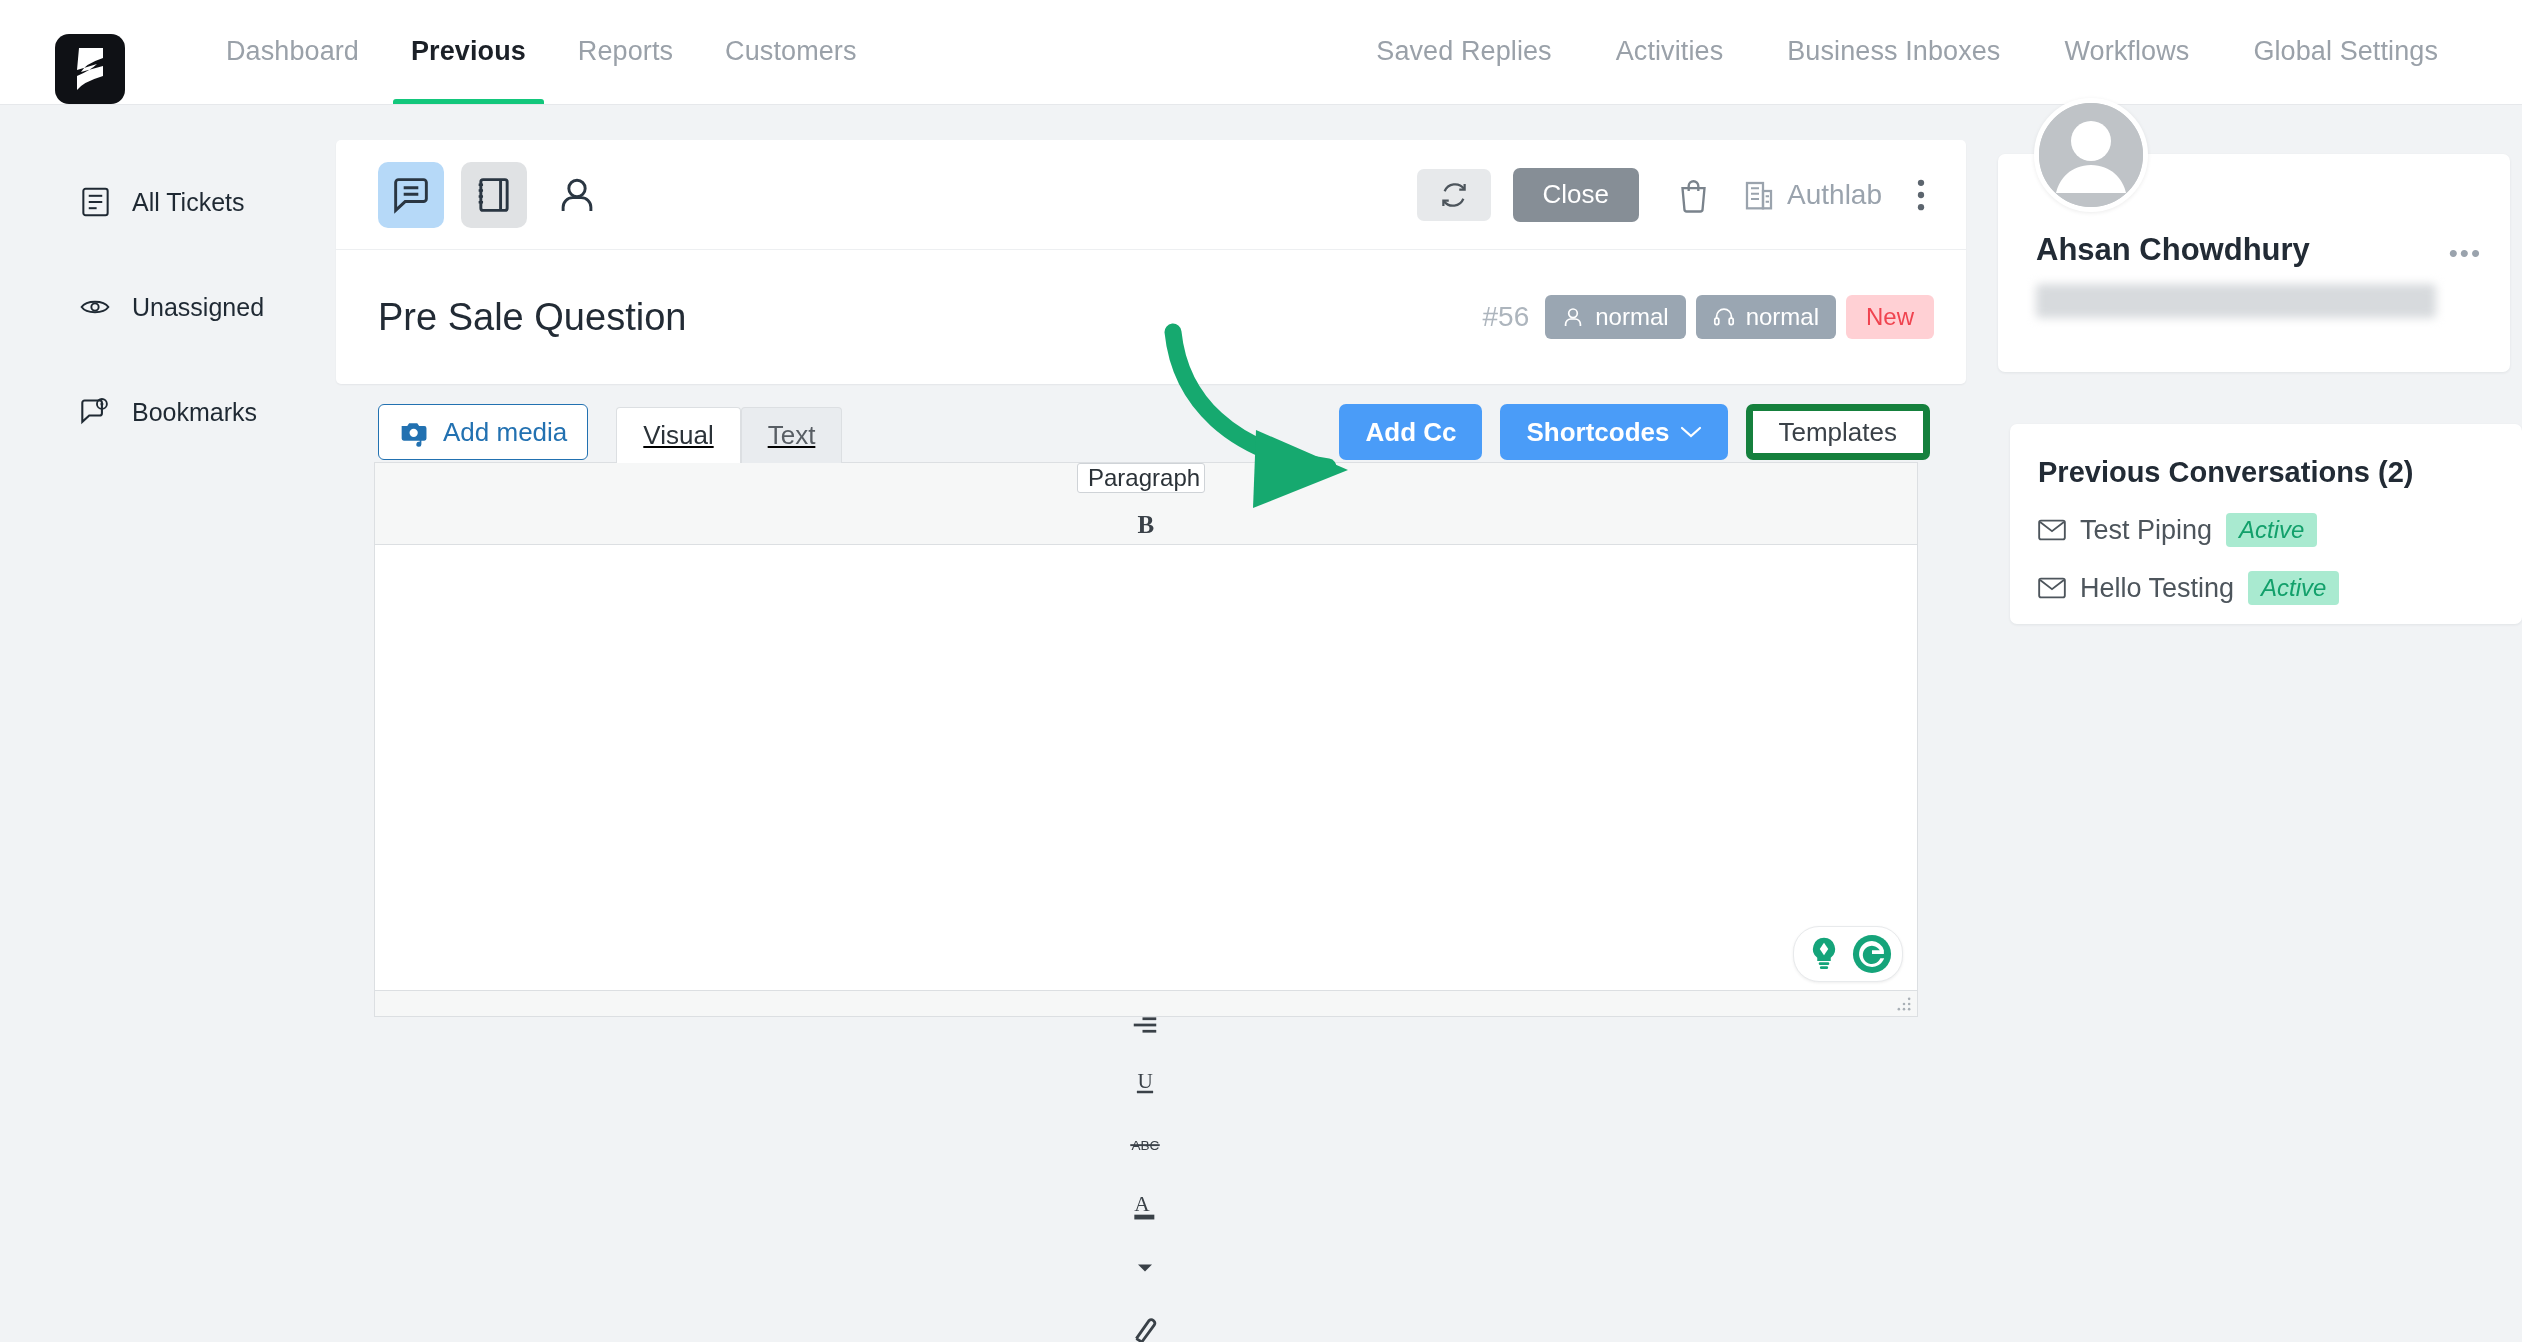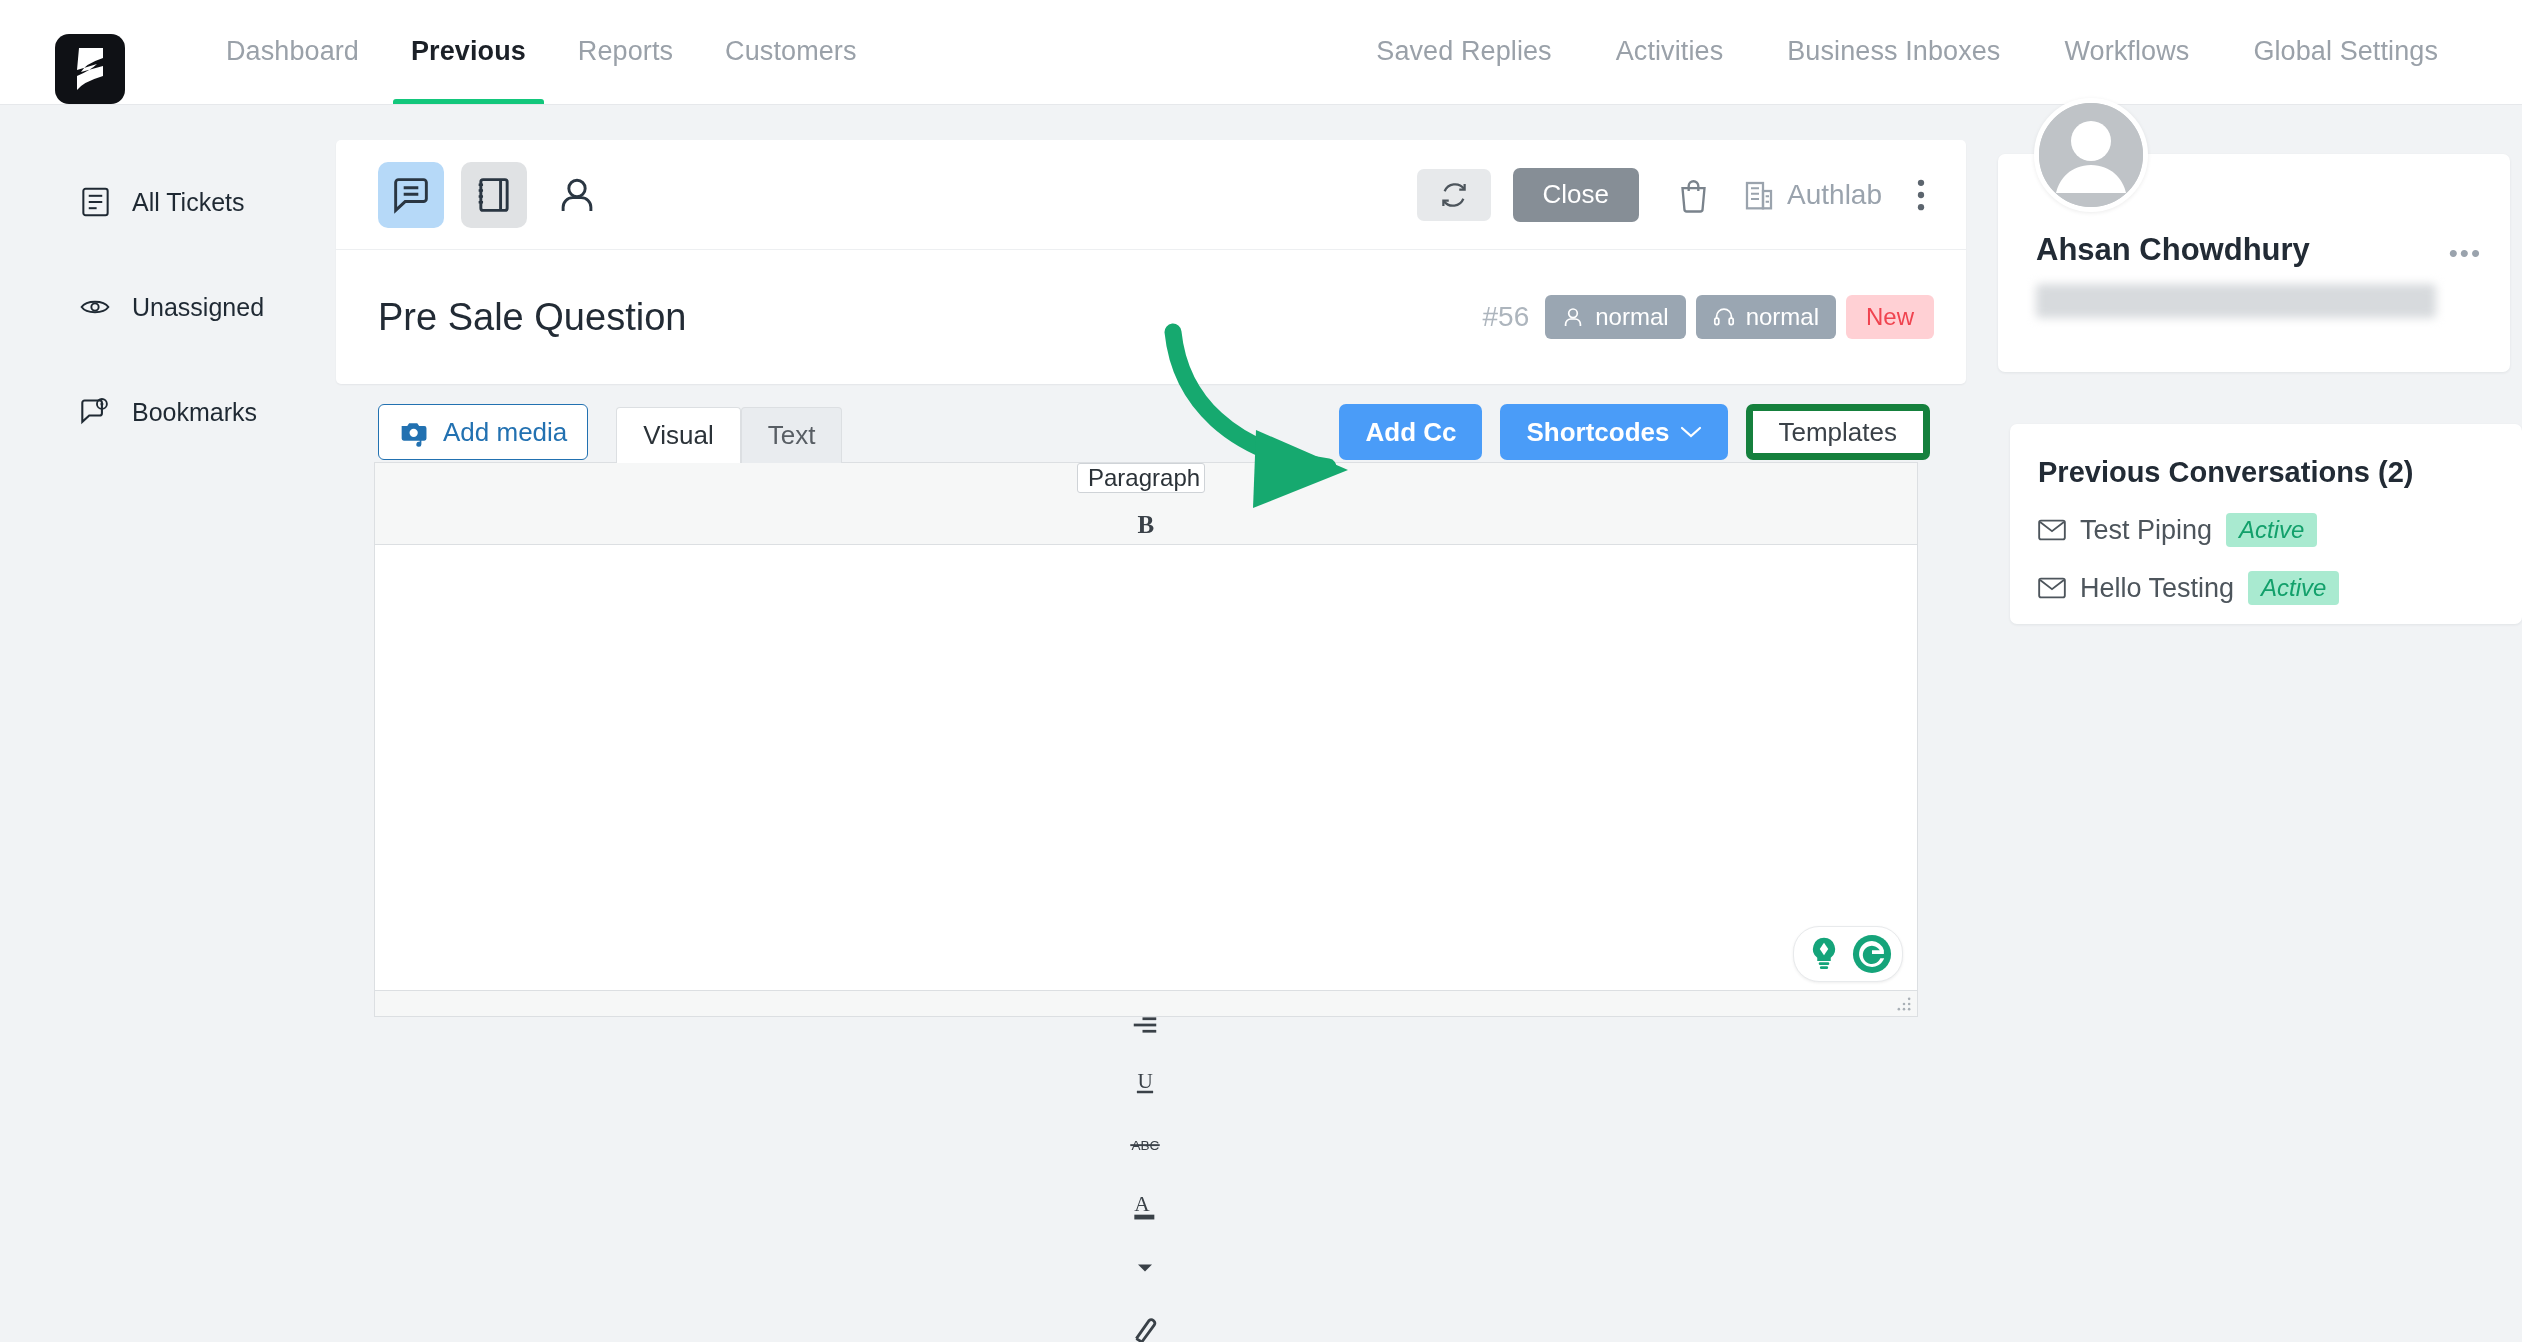--- a/index.html
+++ b/index.html
@@ -110,21 +110,21 @@
     border: 1px solid #2271b1; border-radius: 6px; background: #fff;
     color: #2271b1; font-size: 26px; font-family: inherit; cursor: pointer; margin-bottom: 2px;
   }
   .ed-tab {
     height: 56px; padding: 0 26px; display: flex; align-items: center; font-size: 26px;
     border: 1px solid #dcdfe2; border-bottom: none; border-radius: 4px 4px 0 0;
     cursor: pointer; margin-bottom: -1px; position: relative; z-index: 2;
   }
   .ed-tab.active { background: #fff; color: #2b3238; }
   .ed-tab.idle { background: #e9ecef; color: #585e64; }
-  #ed-tabs { display: flex; margin-left: 28px; }
+  #ed-tabs { display: flex; margin-left: 28px; text-decoration: underline; }
 
   .head-right { margin-left: auto; display: flex; align-items: center; gap: 18px; margin-bottom: 2px; }
   .btn-blue {
     height: 56px; padding: 0 26px; border: none; border-radius: 7px;
     background: #4a9cf8; color: #fff; font-size: 26px; font-weight: 600;
     font-family: inherit; cursor: pointer; display: flex; align-items: center; gap: 10px;
   }
   .btn-white {
     height: 56px; padding: 0 26px; border: 7px solid #15803d; border-radius: 7px;
     background: #fff; color: #3a4148; font-size: 26px; font-family: inherit; cursor: pointer;

